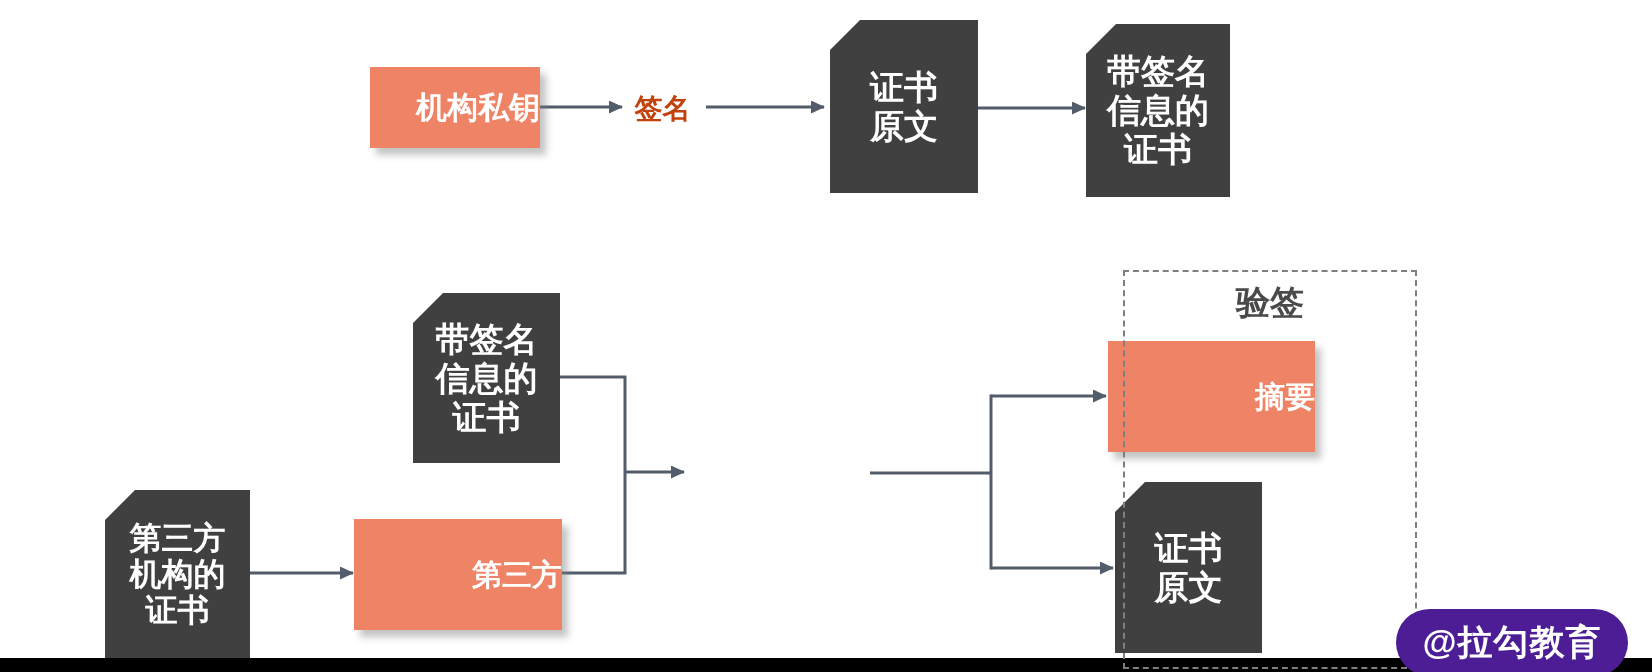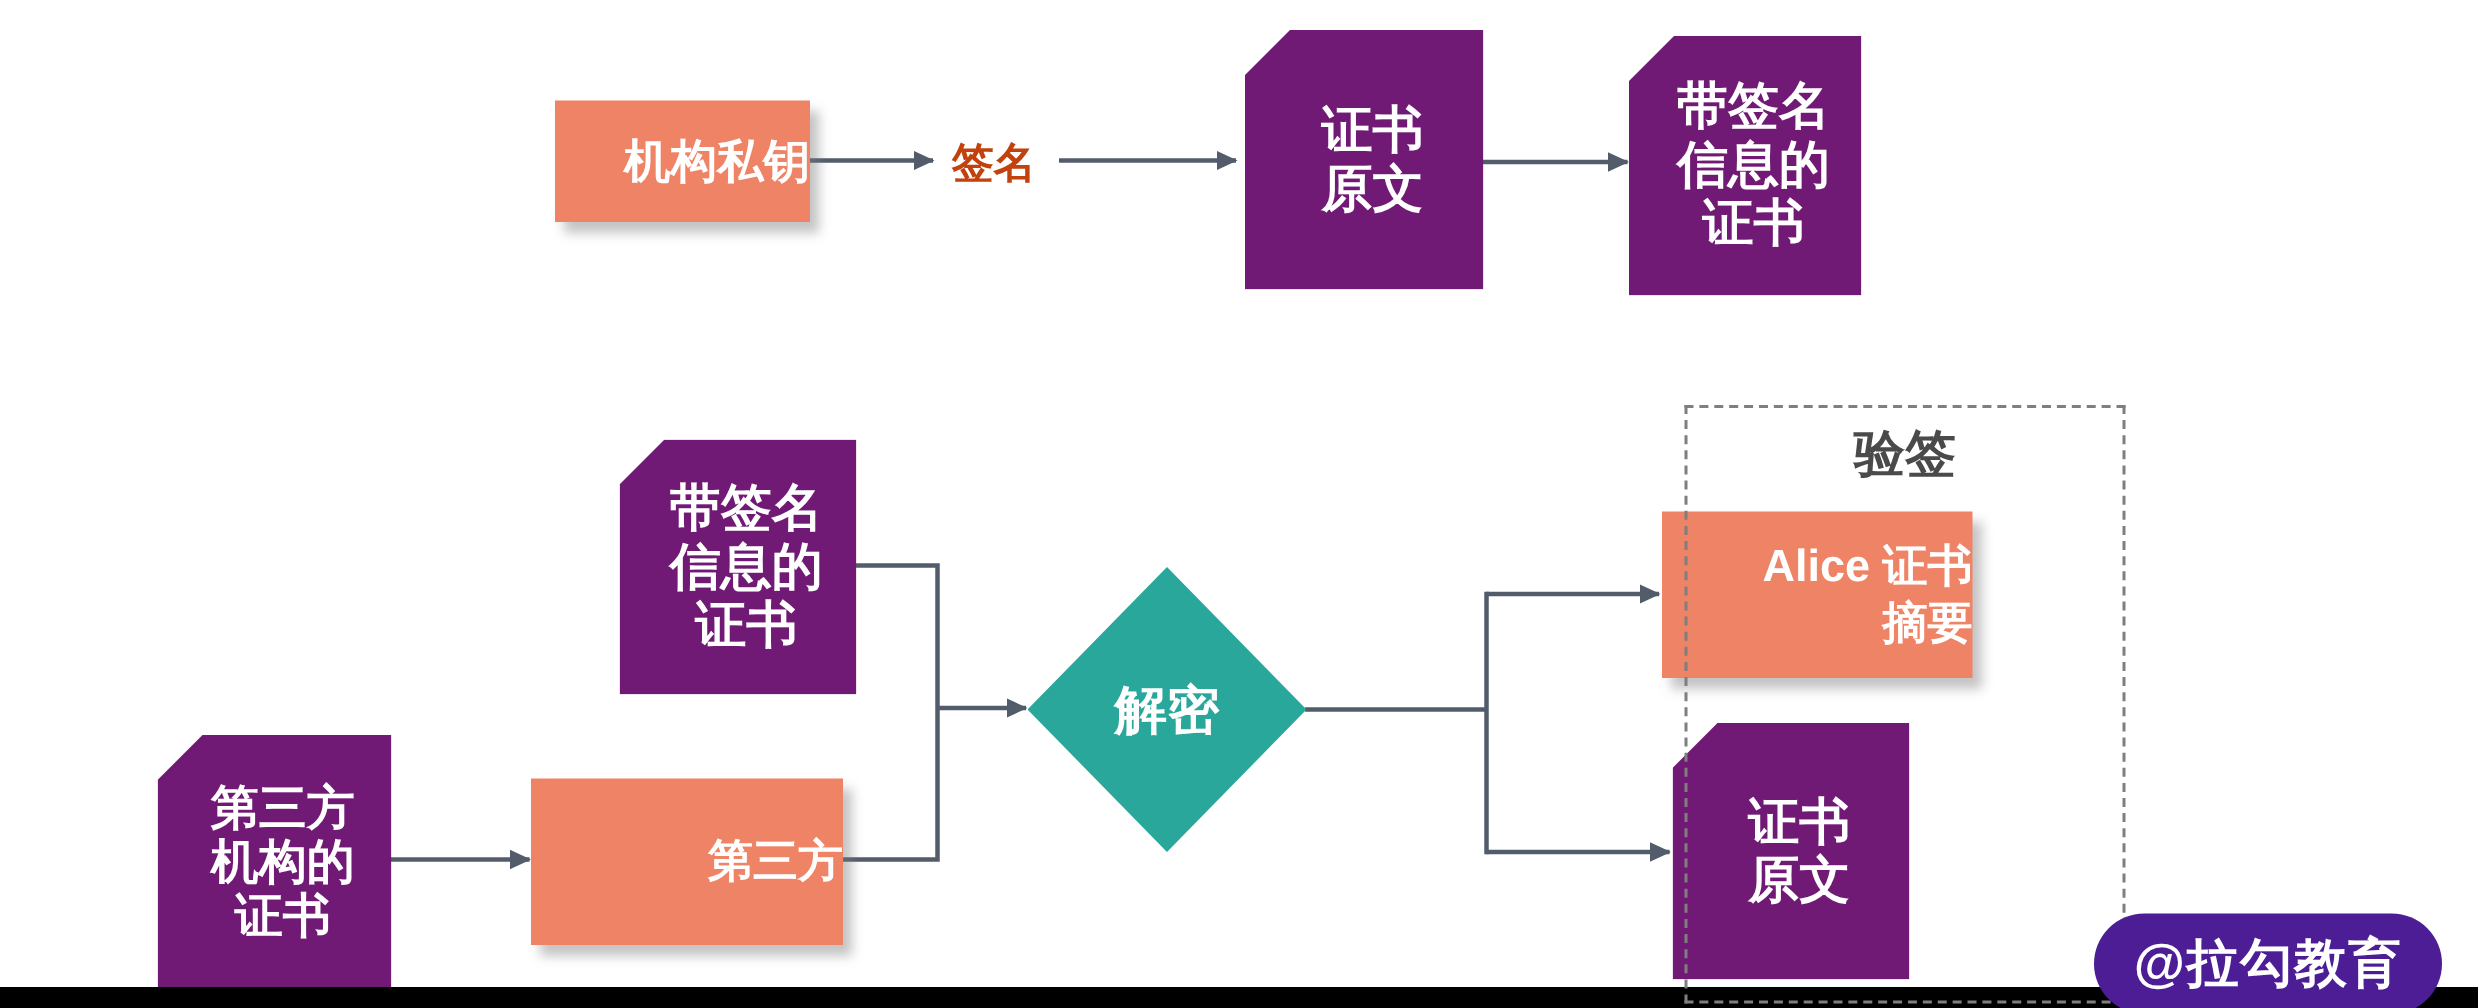--- a/index.html
+++ b/index.html
@@ -3,22 +3,22 @@
 <meta charset="utf-8">
 <style>
   html,body{margin:0;padding:0;background:#ffffff;}
   .canvas{
     position:relative;width:1652px;height:672px;background:#ffffff;overflow:hidden;
     font-family:"Liberation Sans","DejaVu Sans",sans-serif;
   }
   .connectors{position:absolute;left:0;top:0;z-index:1;}
   .shape{position:absolute;z-index:2;display:flex;flex-direction:column;align-items:center;
     justify-content:center;text-align:center;color:#ffffff;font-weight:700;}
-  .doc{background:#701a75;clip-path:polygon(30px 0,100% 0,100% 100%,0 100%,0 30px);
-    font-size:34px;line-height:39px;padding-left:11px;}
+  .doc{background:#404040;clip-path:polygon(30px 0,100% 0,100% 100%,0 100%,0 30px);
+    font-size:34px;line-height:39px;}
   .obox{background:#EF8365;box-shadow:6px 7px 7px rgba(125,125,125,0.45);align-items:flex-end;}
   .diamond{background:#29A79A;clip-path:polygon(50% 0,100% 50%,50% 100%,0 50%);font-size:35px;}
   .flow-label{position:absolute;z-index:2;display:flex;align-items:flex-start;justify-content:center;
     color:#c2410c;font-weight:700;font-family:Liberation Mono, monospace;}
 
   #box-private-key{left:370px;top:67px;width:170px;height:81px;font-size:31px;}
   #label-sign{left:615px;top:90px;width:95px;height:34px;font-size:28px;}
   #doc-cert-top{left:830px;top:20px;width:148px;height:173px;}
   #doc-signed-top{left:1086px;top:24px;width:144px;height:173px;}
   #doc-signed-mid{left:413px;top:293px;width:147px;height:170px;}
@@ -90,30 +90,26 @@
   <div class="shape doc" id="doc-third-cert">
     <span>第三方</span>
     <span>机构的</span>
     <span>证书</span>
   </div>
 
   <div class="shape obox" id="box-pubkey">
     <span>第三方</span>
   </div>
 
-  <div class="shape diamond" id="diamond-decrypt">
-    <span>解密</span>
-  </div>
 
   <div id="verify-box">
     <div id="verify-title">验签</div>
   </div>
 
   <div class="shape obox" id="box-alice">
-    <span>Alice 证书</span>
     <span>摘要</span>
   </div>
 
   <div class="shape doc" id="doc-cert-verify">
     <span>证书</span>
     <span>原文</span>
   </div>
 
   <div id="watermark">
     <span>@拉勾教育</span>

